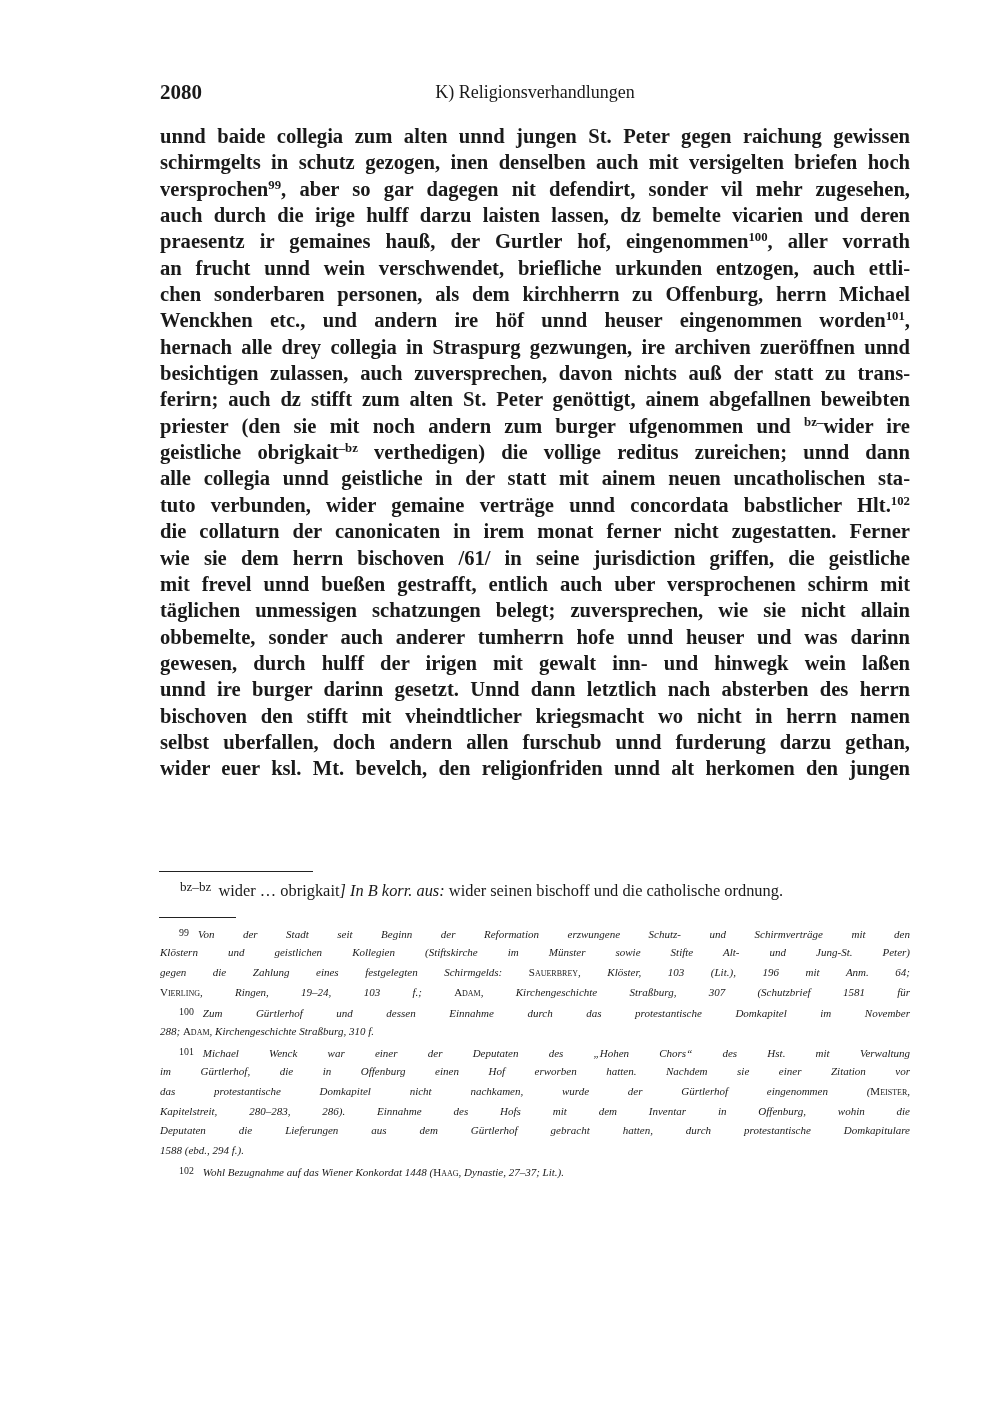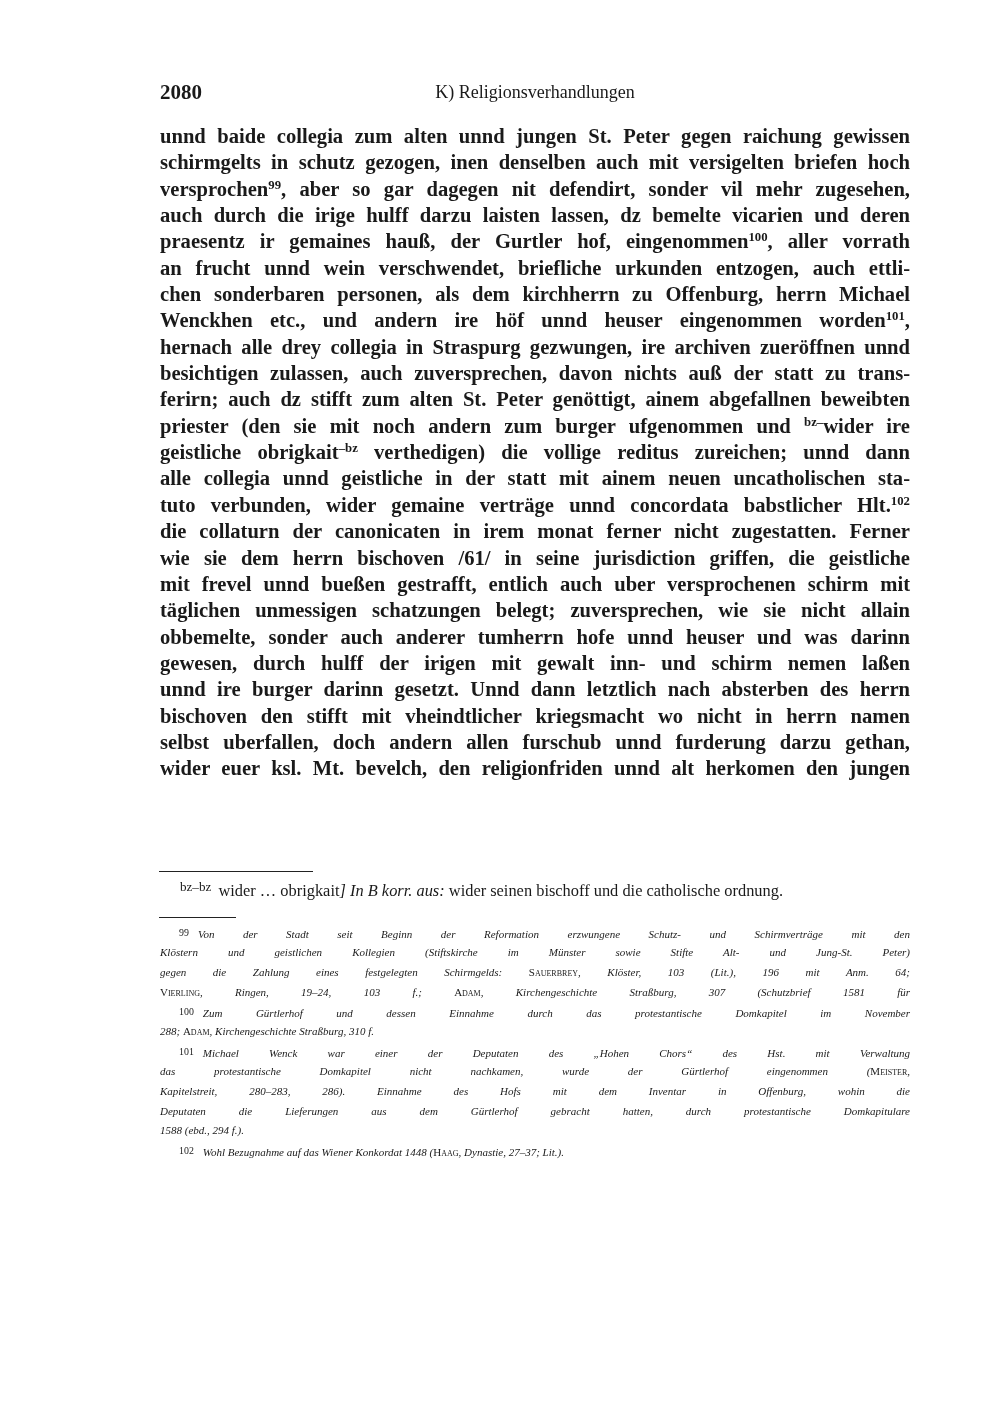--- a/index.html
+++ b/index.html
@@ -67,21 +67,21 @@
       <span class="line">ferirn; auch dz stifft zum alten St. Peter genöttigt, ainem abgefallnen beweibten</span>
       <span class="line">priester (den sie mit noch andern zum burger ufgenommen und <sup>bz–</sup>wider ire</span>
       <span class="line">geistliche obrigkait<sup>–bz</sup> verthedigen) die vollige reditus zureichen; unnd dann</span>
       <span class="line">alle collegia unnd geistliche in der statt mit ainem neuen uncatholischen sta-</span>
       <span class="line">tuto verbunden, wider gemaine verträge unnd concordata babstlicher Hlt.<sup>102</sup></span>
       <span class="line">die collaturn der canonicaten in irem monat ferner nicht zugestatten. Ferner</span>
       <span class="line">wie sie dem herrn bischoven /61/ in seine jurisdiction griffen, die geistliche</span>
       <span class="line">mit frevel unnd bueßen gestrafft, entlich auch uber versprochenen schirm mit</span>
       <span class="line">täglichen unmessigen schatzungen belegt; zuversprechen, wie sie nicht allain</span>
       <span class="line">obbemelte, sonder auch anderer tumherrn hofe unnd heuser und was darinn</span>
-      <span class="line">gewesen, durch hulff der irigen mit gewalt inn- und schirm nemen laßen</span>
+      <span class="line">gewesen, durch hulff der irigen mit gewalt inn- und hinwegk wein laßen</span>
       <span class="line">unnd ire burger darinn gesetzt. Unnd dann letztlich nach absterben des herrn</span>
       <span class="line">bischoven den stifft mit vheindtlicher kriegsmacht wo nicht in herrn namen</span>
       <span class="line">selbst uberfallen, doch andern allen furschub unnd furderung darzu gethan,</span>
       <span class="line">wider euer ksl. Mt. bevelch, den religionfriden unnd alt herkomen den jungen</span>
     </div>
 
   <div class="rule rule-apparatus"></div>
   <div class="apparatus">
     <span class="mark">bz–bz</span>
     <span>wider … obrigkait</span><span class="it">]</span><span class="it"> In B korr. aus:</span><span> wider seinen bischoff und die catholische ordnung.</span>
@@ -94,20 +94,21 @@
         <span class="nline"><span class="it">Klöstern und geistlichen Kollegien (Stiftskirche im Münster sowie Stifte Alt- und Jung-St. Peter)</span></span>
         <span class="nline"><span class="it">gegen die Zahlung eines festgelegten Schirmgelds: </span><span class="sc">Sauerbrey</span><span class="it">, Klöster, 103 (Lit.), 196 mit Anm. 64;</span></span>
         <span class="nline"><span class="sc">Vierling</span><span class="it">, Ringen, 19–24, 103 f.; </span><span class="sc">Adam</span><span class="it">, Kirchengeschichte Straßburg, 307 (Schutzbrief 1581 für</span></span>
       </div>
       <div class="note">
         <span class="nline"><span class="num">100</span><span class="it">Zum Gürtlerhof und dessen Einnahme durch das protestantische Domkapitel im November</span></span>
         <span class="nline last"><span class="it">288; </span><span class="sc">Adam</span><span class="it">, Kirchengeschichte Straßburg, 310 f.</span></span>
       </div>
       <div class="note">
         <span class="nline"><span class="num">101</span><span class="it">Michael Wenck war einer der Deputaten des „Hohen Chors“ des Hst. mit Verwaltung</span></span>
+        <span class="nline"><span class="it">im Gürtlerhof, die in Offenburg einen Hof erworben hatten. Nachdem sie einer Zitation vor</span></span>
         <span class="nline"><span class="it">das protestantische Domkapitel nicht nachkamen, wurde der Gürtlerhof eingenommen (</span><span class="sc">Meister</span><span class="up">,</span></span>
         <span class="nline"><span class="it">Kapitelstreit, 280–283, 286). Einnahme des Hofs mit dem Inventar in Offenburg, wohin die</span></span>
         <span class="nline"><span class="it">Deputaten die Lieferungen aus dem Gürtlerhof gebracht hatten, durch protestantische Domkapitulare</span></span>
         <span class="nline last"><span class="it">1588 (ebd., 294 f.).</span></span>
       </div>
       <div class="note">
         <span class="nline last"><span class="num">102</span><span class="it">Wohl Bezugnahme auf das Wiener Konkordat 1448 (</span><span class="sc">Haag</span><span class="it">, Dynastie, 27–37; Lit.).</span></span>
       </div>
     </div>
 </div>

